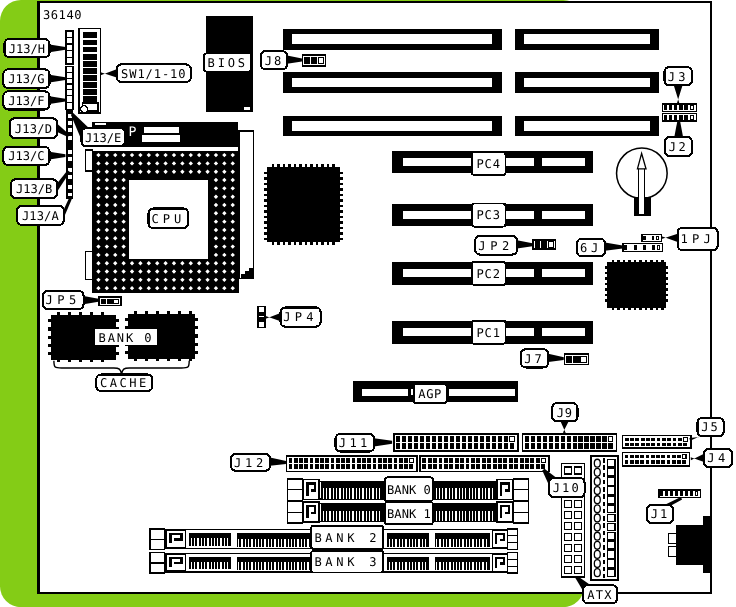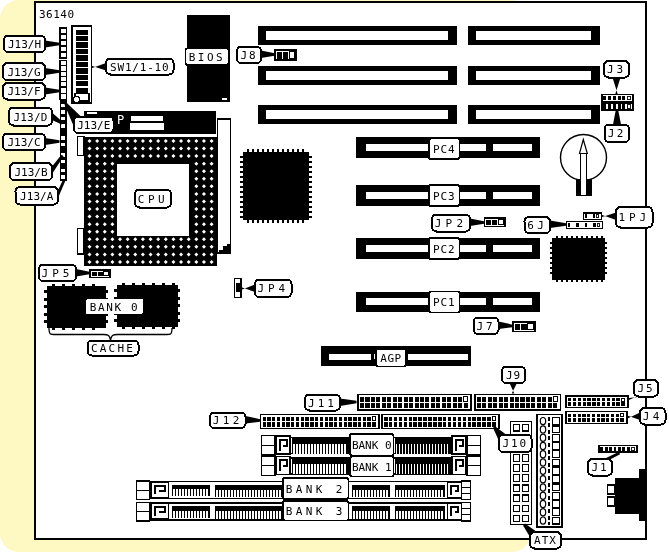--- a/index.html
+++ b/index.html
@@ -7,21 +7,21 @@
     padding: 0;
     background: #ffffff;
     width: 669px;
     height: 552px;
     overflow: hidden;
   }
   #stage {
     position: relative;
     width: 531px;
     height: 552px;
-    background: #fef9c3;
+    background: #84cc16;
     will-change: transform;
     transform: translateZ(0);
     border-radius: 19px;
   }
   svg {
     display: block;
     shape-rendering: crispEdges;
   }
   svg text {
     font-family: "DejaVu Sans Mono", "Liberation Mono", monospace;

